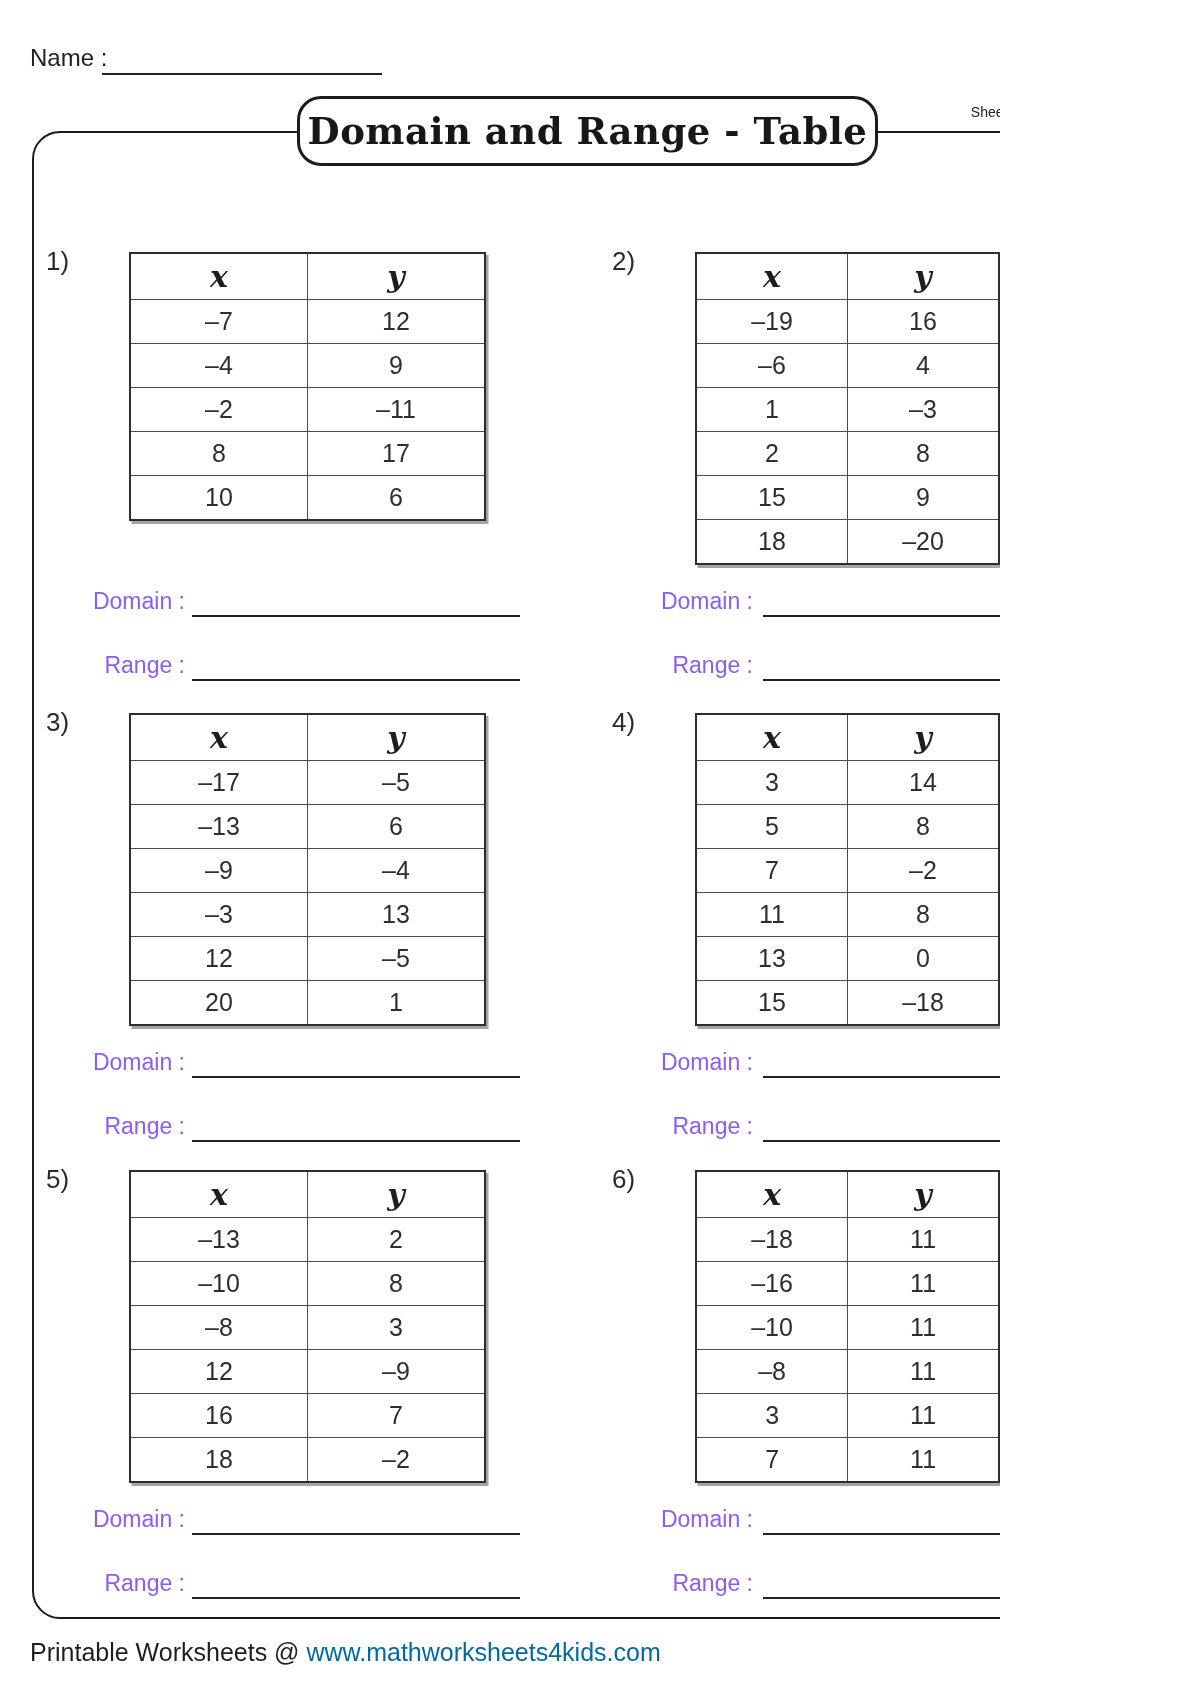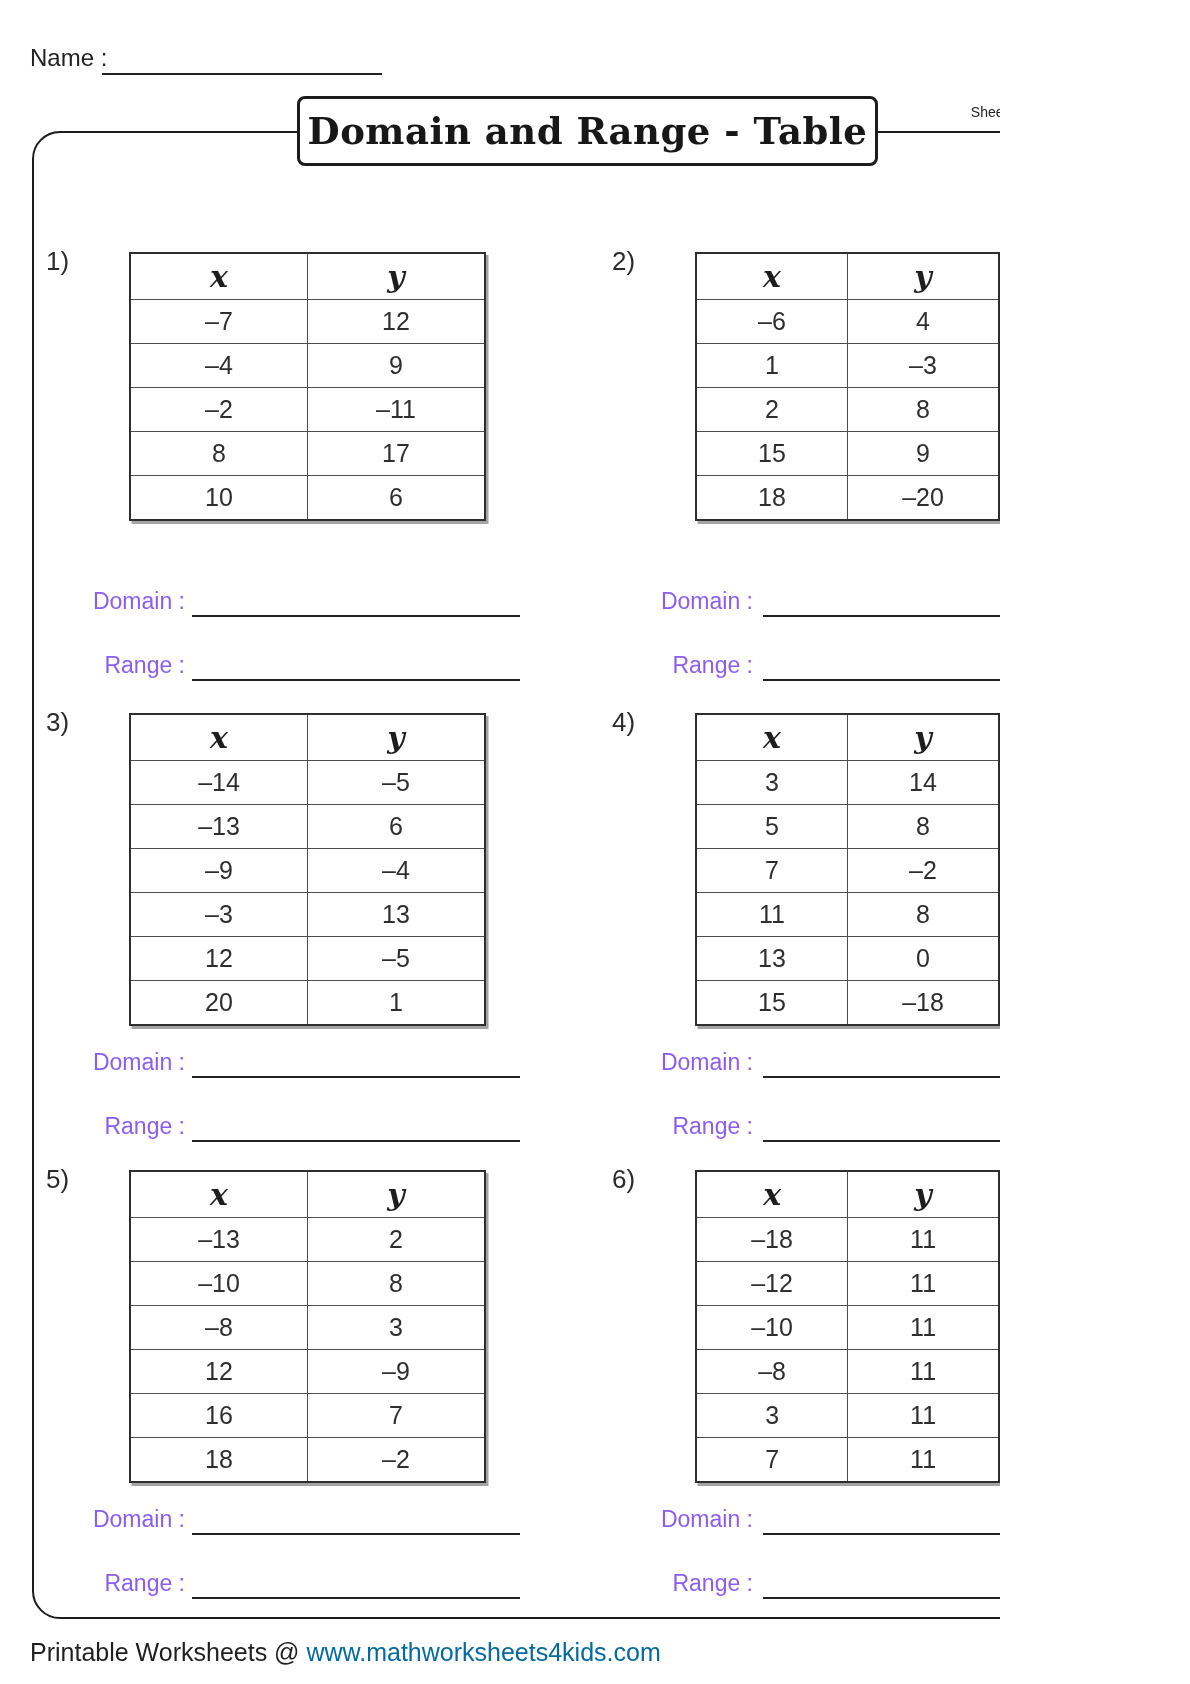--- a/index.html
+++ b/index.html
@@ -9,21 +9,21 @@
   
   .name-label{position:absolute;left:30px;top:44px;font-size:24px;color:#222;}
   .name-line{position:absolute;left:102px;top:73px;width:280px;border-top:2.5px solid #222;}
 
   
   .frame{position:absolute;left:32px;top:131px;width:1111px;height:1484px;
          border:2.5px solid #1c1c1c;border-radius:28px;background:#fff;}
 
   
   .title-badge{position:absolute;left:297px;top:96px;width:575px;height:64px;background:#fff;
-               border:3px solid #1c1c1c;border-radius:8px;display:flex;align-items:center;justify-content:center;}
+               border:3px solid #1c1c1c;border-radius:24px;display:flex;align-items:center;justify-content:center;}
   .title-badge span{font-family:"DejaVu Serif",serif;font-weight:700;font-size:37px;color:#171717;
                     letter-spacing:0.5px;white-space:nowrap;}
   .sheet-label{position:absolute;left:905px;top:104px;width:180px;text-align:center;font-size:14px;color:#222;}
 
   .instruction{position:absolute;left:46px;top:182px;font-size:27px;color:#2b2b2b;}
 
   
   .pnum{position:absolute;font-size:26px;color:#2b2b2b;}
 
   
@@ -100,20 +100,24 @@
   <div class="pnum" style="left:612px;top:246px">2)</div>
   <table class="vtable" style="left:695px;top:252px">
     <thead>
         <tr>
       <th>x</th>
       <th>y</th>
     </tr>
       </thead>
     <tbody>
       <tr>
+          <td>–19</td>
+          <td>16</td>
+        </tr>
+      <tr>
           <td>–6</td>
           <td>4</td>
         </tr>
       <tr>
           <td>1</td>
           <td>–3</td>
         </tr>
       <tr>
           <td>2</td>
           <td>8</td>
@@ -136,21 +140,21 @@
   <div class="pnum" style="left:46px;top:707px">3)</div>
   <table class="vtable" style="left:129px;top:713px">
     <thead>
         <tr>
       <th>x</th>
       <th>y</th>
     </tr>
       </thead>
     <tbody>
       <tr>
-          <td>–14</td>
+          <td>–17</td>
           <td>–5</td>
         </tr>
       <tr>
           <td>–13</td>
           <td>6</td>
         </tr>
       <tr>
           <td>–9</td>
           <td>–4</td>
         </tr>
@@ -260,21 +264,21 @@
       <th>x</th>
       <th>y</th>
     </tr>
       </thead>
     <tbody>
       <tr>
           <td>–18</td>
           <td>11</td>
         </tr>
       <tr>
-          <td>–12</td>
+          <td>–16</td>
           <td>11</td>
         </tr>
       <tr>
           <td>–10</td>
           <td>11</td>
         </tr>
       <tr>
           <td>–8</td>
           <td>11</td>
         </tr>

